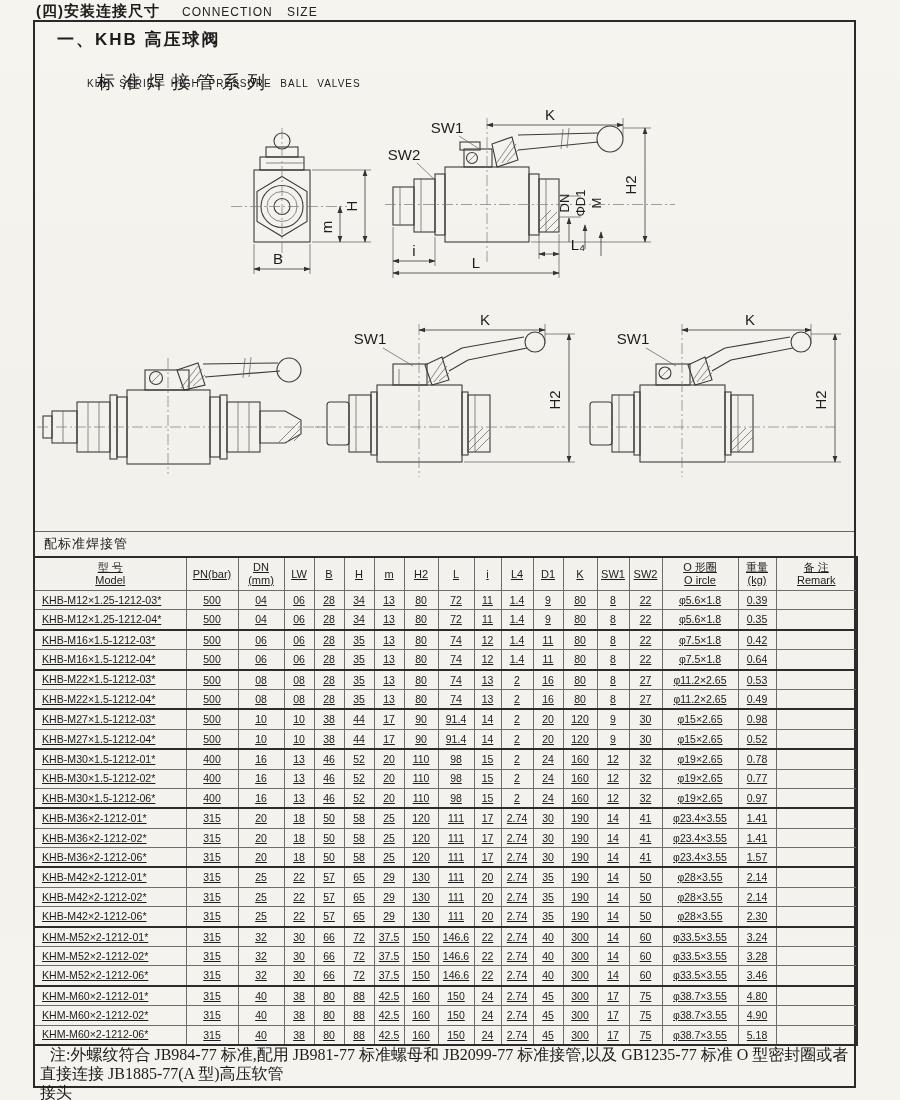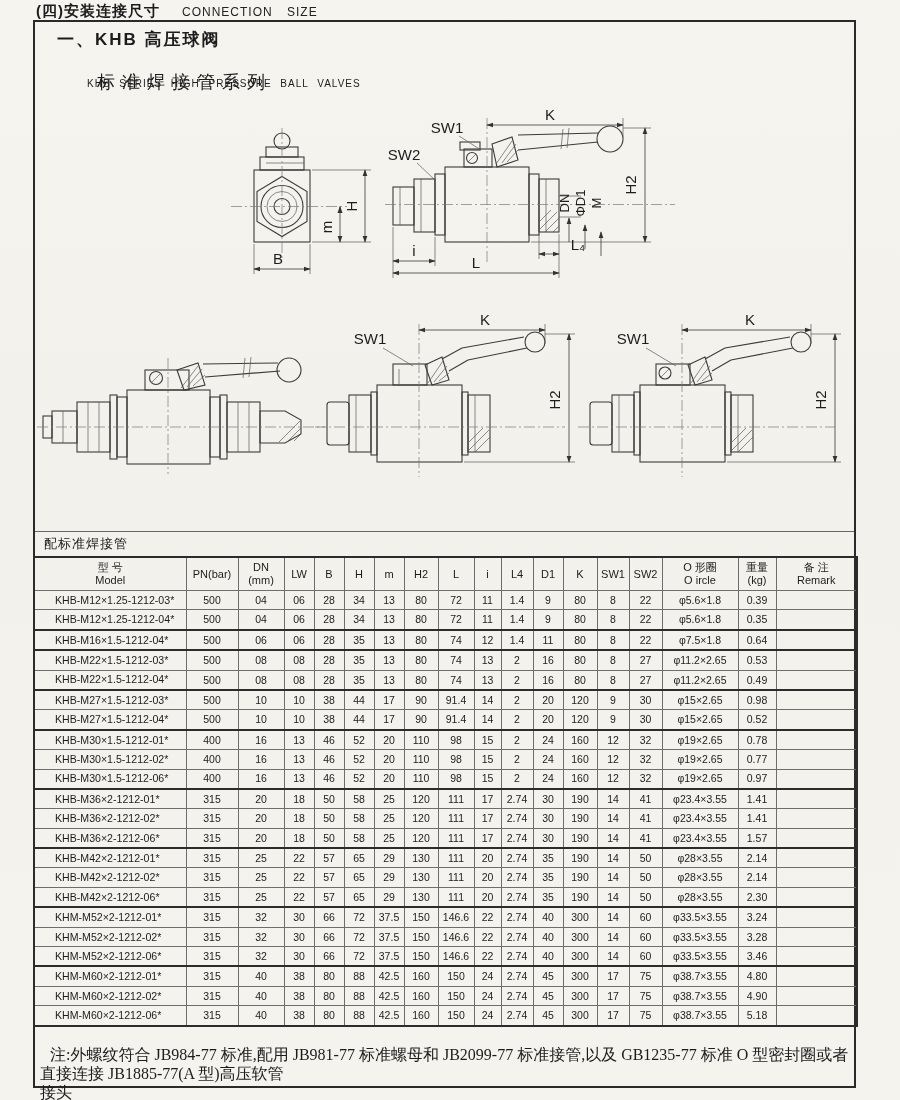--- a/index.html
+++ b/index.html
@@ -10,26 +10,26 @@
   .th-cn{font-size:15px;font-weight:bold;letter-spacing:1px;}
   .th-en{font-size:12px;margin-left:22px;letter-spacing:1px;word-spacing:10px;color:#222;}
   .frame{position:absolute;left:33px;top:20px;width:823px;height:1068px;
          border:2px solid #2a2a2a;background:transparent;box-sizing:border-box;}
   .title{position:absolute;left:22px;top:6px;font-size:17px;font-weight:bold;letter-spacing:2px;}
   .sub-cn{position:absolute;left:62px;top:48px;font-size:18px;letter-spacing:7px;}
   .sub-en{position:absolute;left:52px;top:56px;font-size:10px;letter-spacing:1px;word-spacing:5px;}
   .diagrams{position:absolute;left:0;top:70px;width:819px;height:440px;}
   .rule{position:absolute;left:0;top:509px;width:819px;border-top:1px solid #666;}
   .tbl-caption{position:absolute;left:9px;top:513px;font-size:13px;letter-spacing:1px;}
-  .tblwrap{position:absolute;left:-2px;top:534px;}
+  .tblwrap{position:absolute;left:-2px;top:534px;text-decoration:underline;}
   table{border-collapse:collapse;table-layout:fixed;width:823px;border:2px solid #2c2c2c;}
   th,td{border:1px solid #6d6d6d;overflow:hidden;white-space:nowrap;}
   th{font-size:11px;font-weight:normal;padding:1px 0;line-height:1.15;height:30px;vertical-align:middle;}
   td{font-size:10.5px;text-align:center;height:18.4px;padding:0;line-height:1;}
-  td.model{text-align:left;padding-left:20px;font-size:10.6px;letter-spacing:0;}
+  td.model{text-align:left;padding-left:7px;font-size:10.6px;letter-spacing:0;}
   tr.grp td{border-bottom:2px solid #2c2c2c;}
   .note{position:absolute;left:5px;top:1023px;width:810px;font-size:16px;line-height:19px;font-family:Liberation Serif, serif;}
   .note .n1{text-indent:10px;}
   
   .s{stroke:#3b3b3b;stroke-width:1.1;fill:none;}
   .thin{stroke:#5a5a5a;stroke-width:0.7;fill:none;}
   .cl{stroke:#7a7a7a;stroke-width:0.7;fill:none;stroke-dasharray:11 3 2 3;}
   .dim{stroke:#3b3b3b;stroke-width:0.8;fill:none;}
   .lbl{font-family:"Liberation Sans","DejaVu Sans",sans-serif;font-size:15px;fill:#1d1d1d;}
   .lbl-sm{font-family:"Liberation Sans","DejaVu Sans",sans-serif;font-size:13px;fill:#1d1d1d;}
@@ -353,20 +353,40 @@
               <td>11</td>
               <td>1.4</td>
               <td>9</td>
               <td>80</td>
               <td>8</td>
               <td>22</td>
               <td>φ5.6×1.8</td>
               <td>0.35</td>
               <td></td>
             </tr>
+            <tr>
+              <td class="model">KHB-M16×1.5-1212-03*</td>
+              <td>500</td>
+              <td>06</td>
+              <td>06</td>
+              <td>28</td>
+              <td>35</td>
+              <td>13</td>
+              <td>80</td>
+              <td>74</td>
+              <td>12</td>
+              <td>1.4</td>
+              <td>11</td>
+              <td>80</td>
+              <td>8</td>
+              <td>22</td>
+              <td>φ7.5×1.8</td>
+              <td>0.42</td>
+              <td></td>
+            </tr>
             <tr class="grp">
               <td class="model">KHB-M16×1.5-1212-04*</td>
               <td>500</td>
               <td>06</td>
               <td>06</td>
               <td>28</td>
               <td>35</td>
               <td>13</td>
               <td>80</td>
               <td>74</td>

